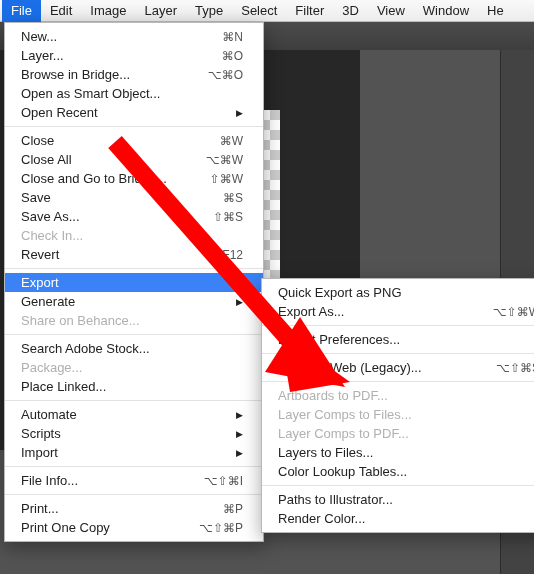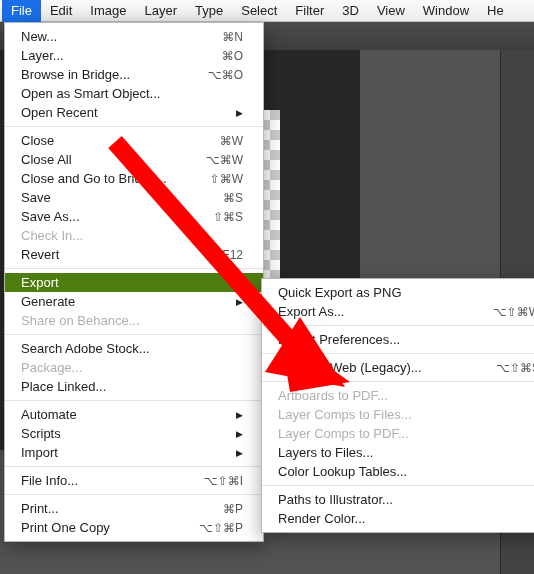--- a/index.html
+++ b/index.html
@@ -20,21 +20,21 @@
   .art .txt { font-size:60px; font-weight:bold; color:#f28c1a; letter-spacing:2px; }
   .art .q { position:absolute; top:40px; right:45px; font-size:28px; font-weight:bold; color:#f28c1a; }
   .dots span { position:absolute; width:14px; height:14px; border-radius:50%; }
   .right-panel { position:absolute; top:28px; right:0; width:34px; bottom:0; background:#434343; border-left:1px solid #2c2c2c; }
   
   .menu { position:absolute; background:#fff; border:1px solid #b8b8b8; box-shadow:0 6px 18px rgba(0,0,0,.35); padding:4px 0; }
   .file-menu { top:22px; left:4px; width:260px; }
   .export-menu { top:278px; left:261px; width:300px; }
   .menu .row { display:flex; justify-content:space-between; align-items:center; height:19px; padding:0 20px 0 16px; color:#222; cursor:default; white-space:nowrap; }
   .menu .row.disabled { color:#b0b0b0; }
-  .menu .row.sel { background:#4d7c0f; color:#fff; }
+  .menu .row.sel { background:#3b82f6; color:#fff; }
   .menu .row .sc { font-size:12px; color:#555; margin-left:20px; }
   .menu hr { border:none; border-top:1px solid #e2e2e2; margin:4px 0; }
   .sub-arrow { font-size:9px; margin-left:auto; }
   
   .arrow-svg { position:absolute; top:22px; left:0; width:534px; height:552px; pointer-events:none; }
 </style>
 </head>
 <body>
 
 <div class="menubar">

